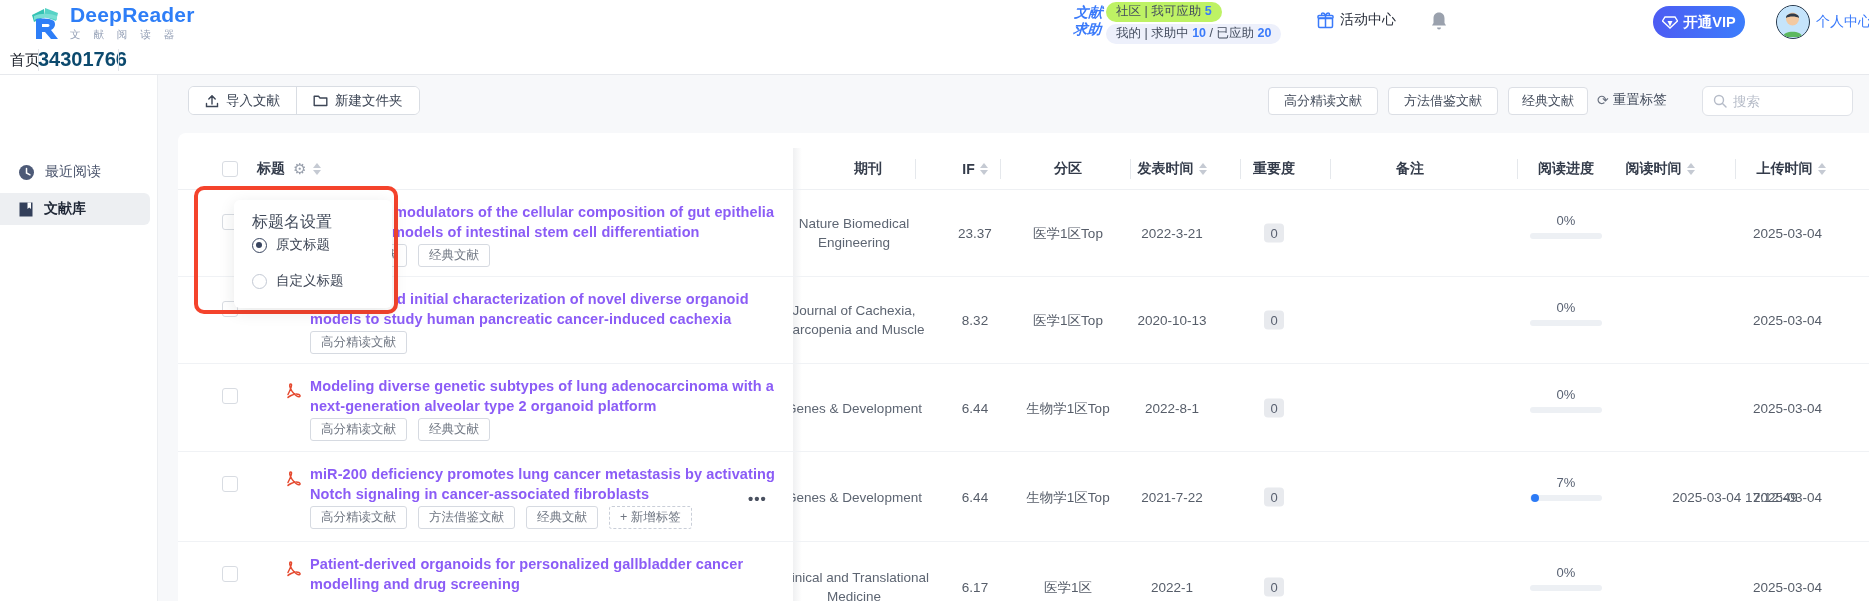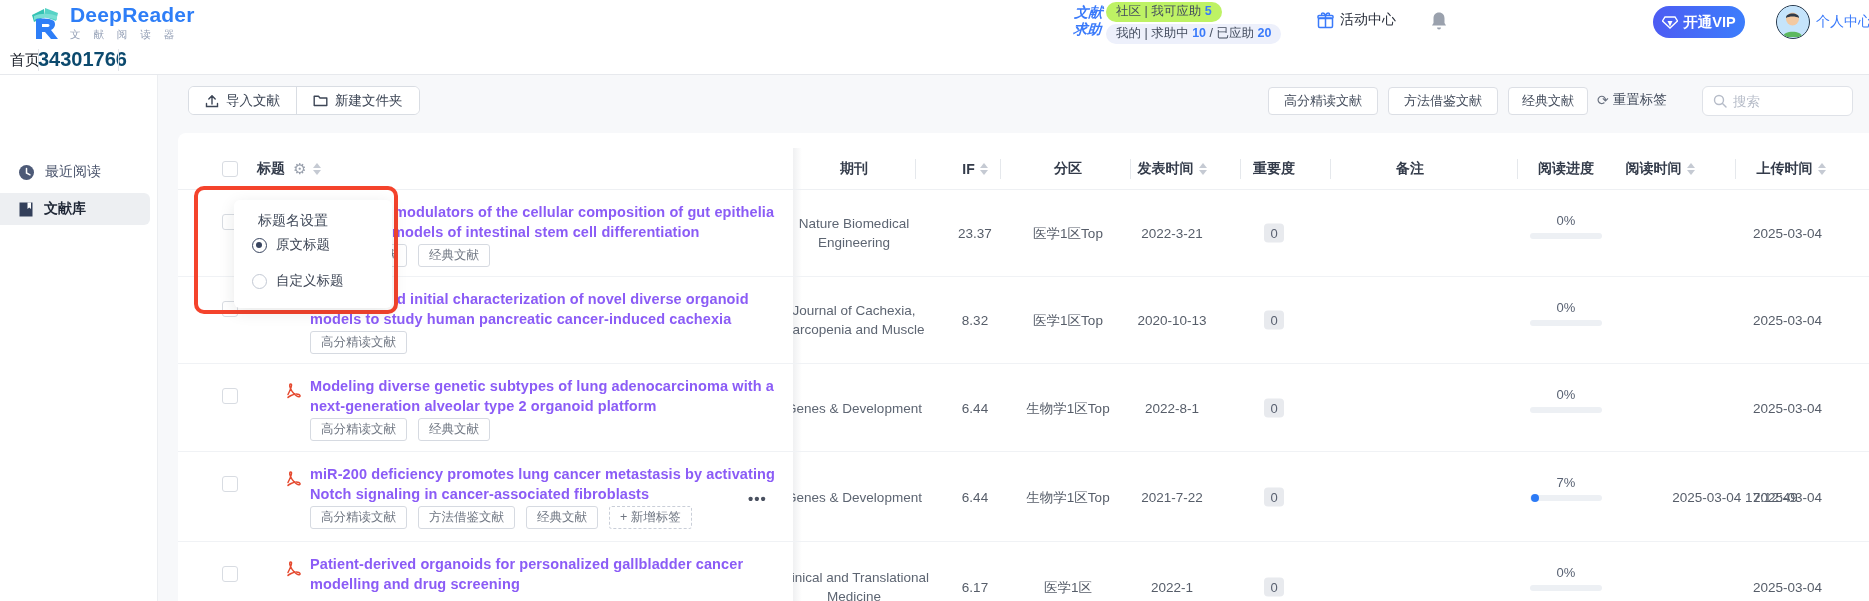--- a/index.html
+++ b/index.html
@@ -102,21 +102,21 @@
   .tag { height:23px; line-height:21px; padding:0 10px; border:1px solid #d6dae1; border-radius:3px;
          background:#fff; font-size:12.5px; color:#6f7682; white-space:nowrap; cursor:pointer; }
   .tag-add { border-style:dashed; border-color:#c9ced8; color:#6f7682; }
   .more-dots { position:absolute; left:570px; top:38px; font-size:15px; letter-spacing:1px; color:#4a5160; font-weight:bold; cursor:pointer; }
   
   .ann-rect { position:absolute; left:194px; top:186px; width:204px; height:128px; border:4px solid #f4432c;
               border-radius:10px; z-index:40; pointer-events:none; }
   .pop-caret { position:absolute; left:345px; top:195px; width:12px; height:12px; background:#fff; transform:rotate(45deg); z-index:41; }
   .popup { position:absolute; left:234px; top:200px; width:158px; height:108px; background:#fff; border-radius:6px;
            box-shadow:0 4px 16px rgba(31,35,41,.10); z-index:42; }
-  .pop-title { position:absolute; left:24px; top:12px; font-size:14px; color:#414a5a; }
+  .pop-title { position:absolute; left:18px; top:12px; font-size:16px; color:#414a5a; }
   .radio-row { position:absolute; left:18px; display:flex; align-items:center; gap:9px; font-size:13.5px; color:#3c4454; cursor:pointer; }
   .radio { width:15px; height:15px; border-radius:50%; border:1.5px solid #c3c9d4; background:#fff; position:relative; }
   .radio.sel { border-color:#39455f; }
   .radio.sel::after { content:""; position:absolute; left:3px; top:3px; width:6px; height:6px; border-radius:50%; background:#39455f; }
   svg { display:block; }
 </style>
 </head>
 <body>
 
 <div class="app">
@@ -234,21 +234,21 @@
         <circle cx="6" cy="6" r="4.5" fill="none" stroke="#b6bcc8" stroke-width="1.4"></circle>
         <path d="M9.5 9.5 L13 13" stroke="#b6bcc8" stroke-width="1.4" stroke-linecap="round"></path>
       </svg>
       <input type="text" placeholder="搜索" style="">
     </div>
 
     <div class="card">
 
       <div class="thead">
 
-        <div class="th" style="left:591px;width:170px">
+        <div class="th" style="left:605px;width:170px">
             <span>期刊</span>
           </div>
         <div class="th" style="left:747px;width:100px">
           <span>IF</span>
           <span class="sorter">
               <i class="up"></i>
               <i class="dn"></i>
             </span>
         </div>
         <div class="th" style="left:844px;width:92px">

